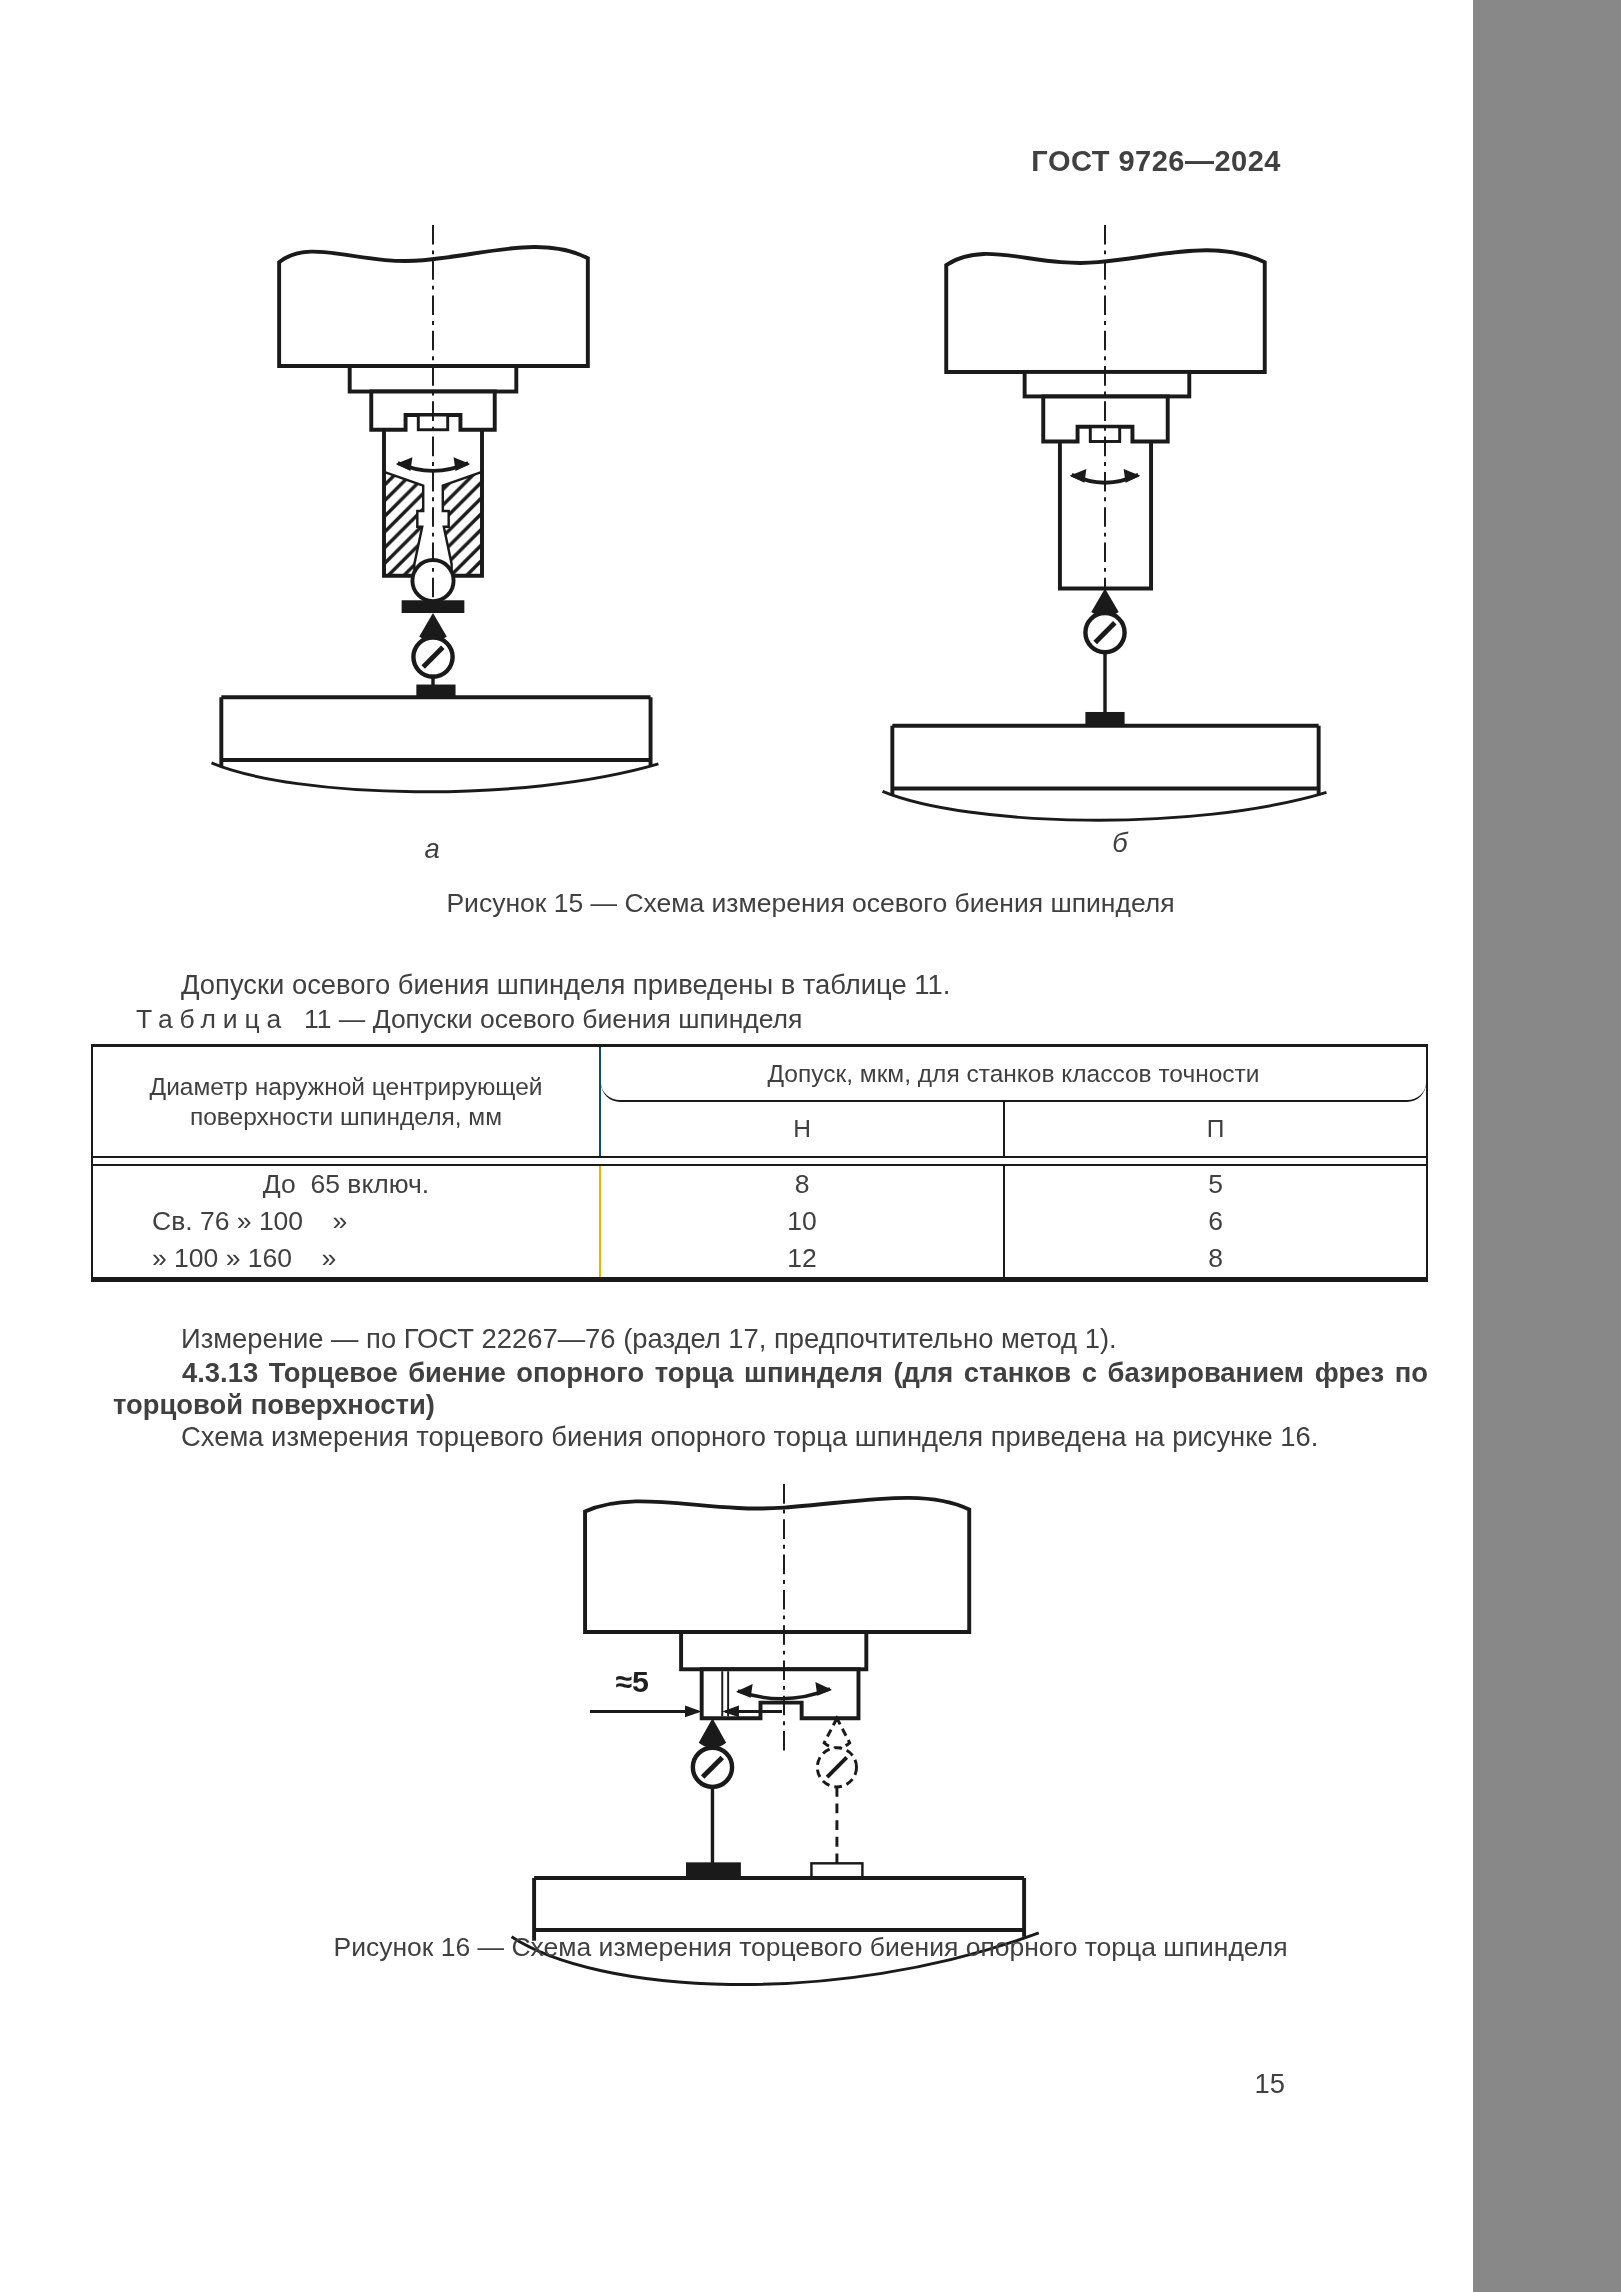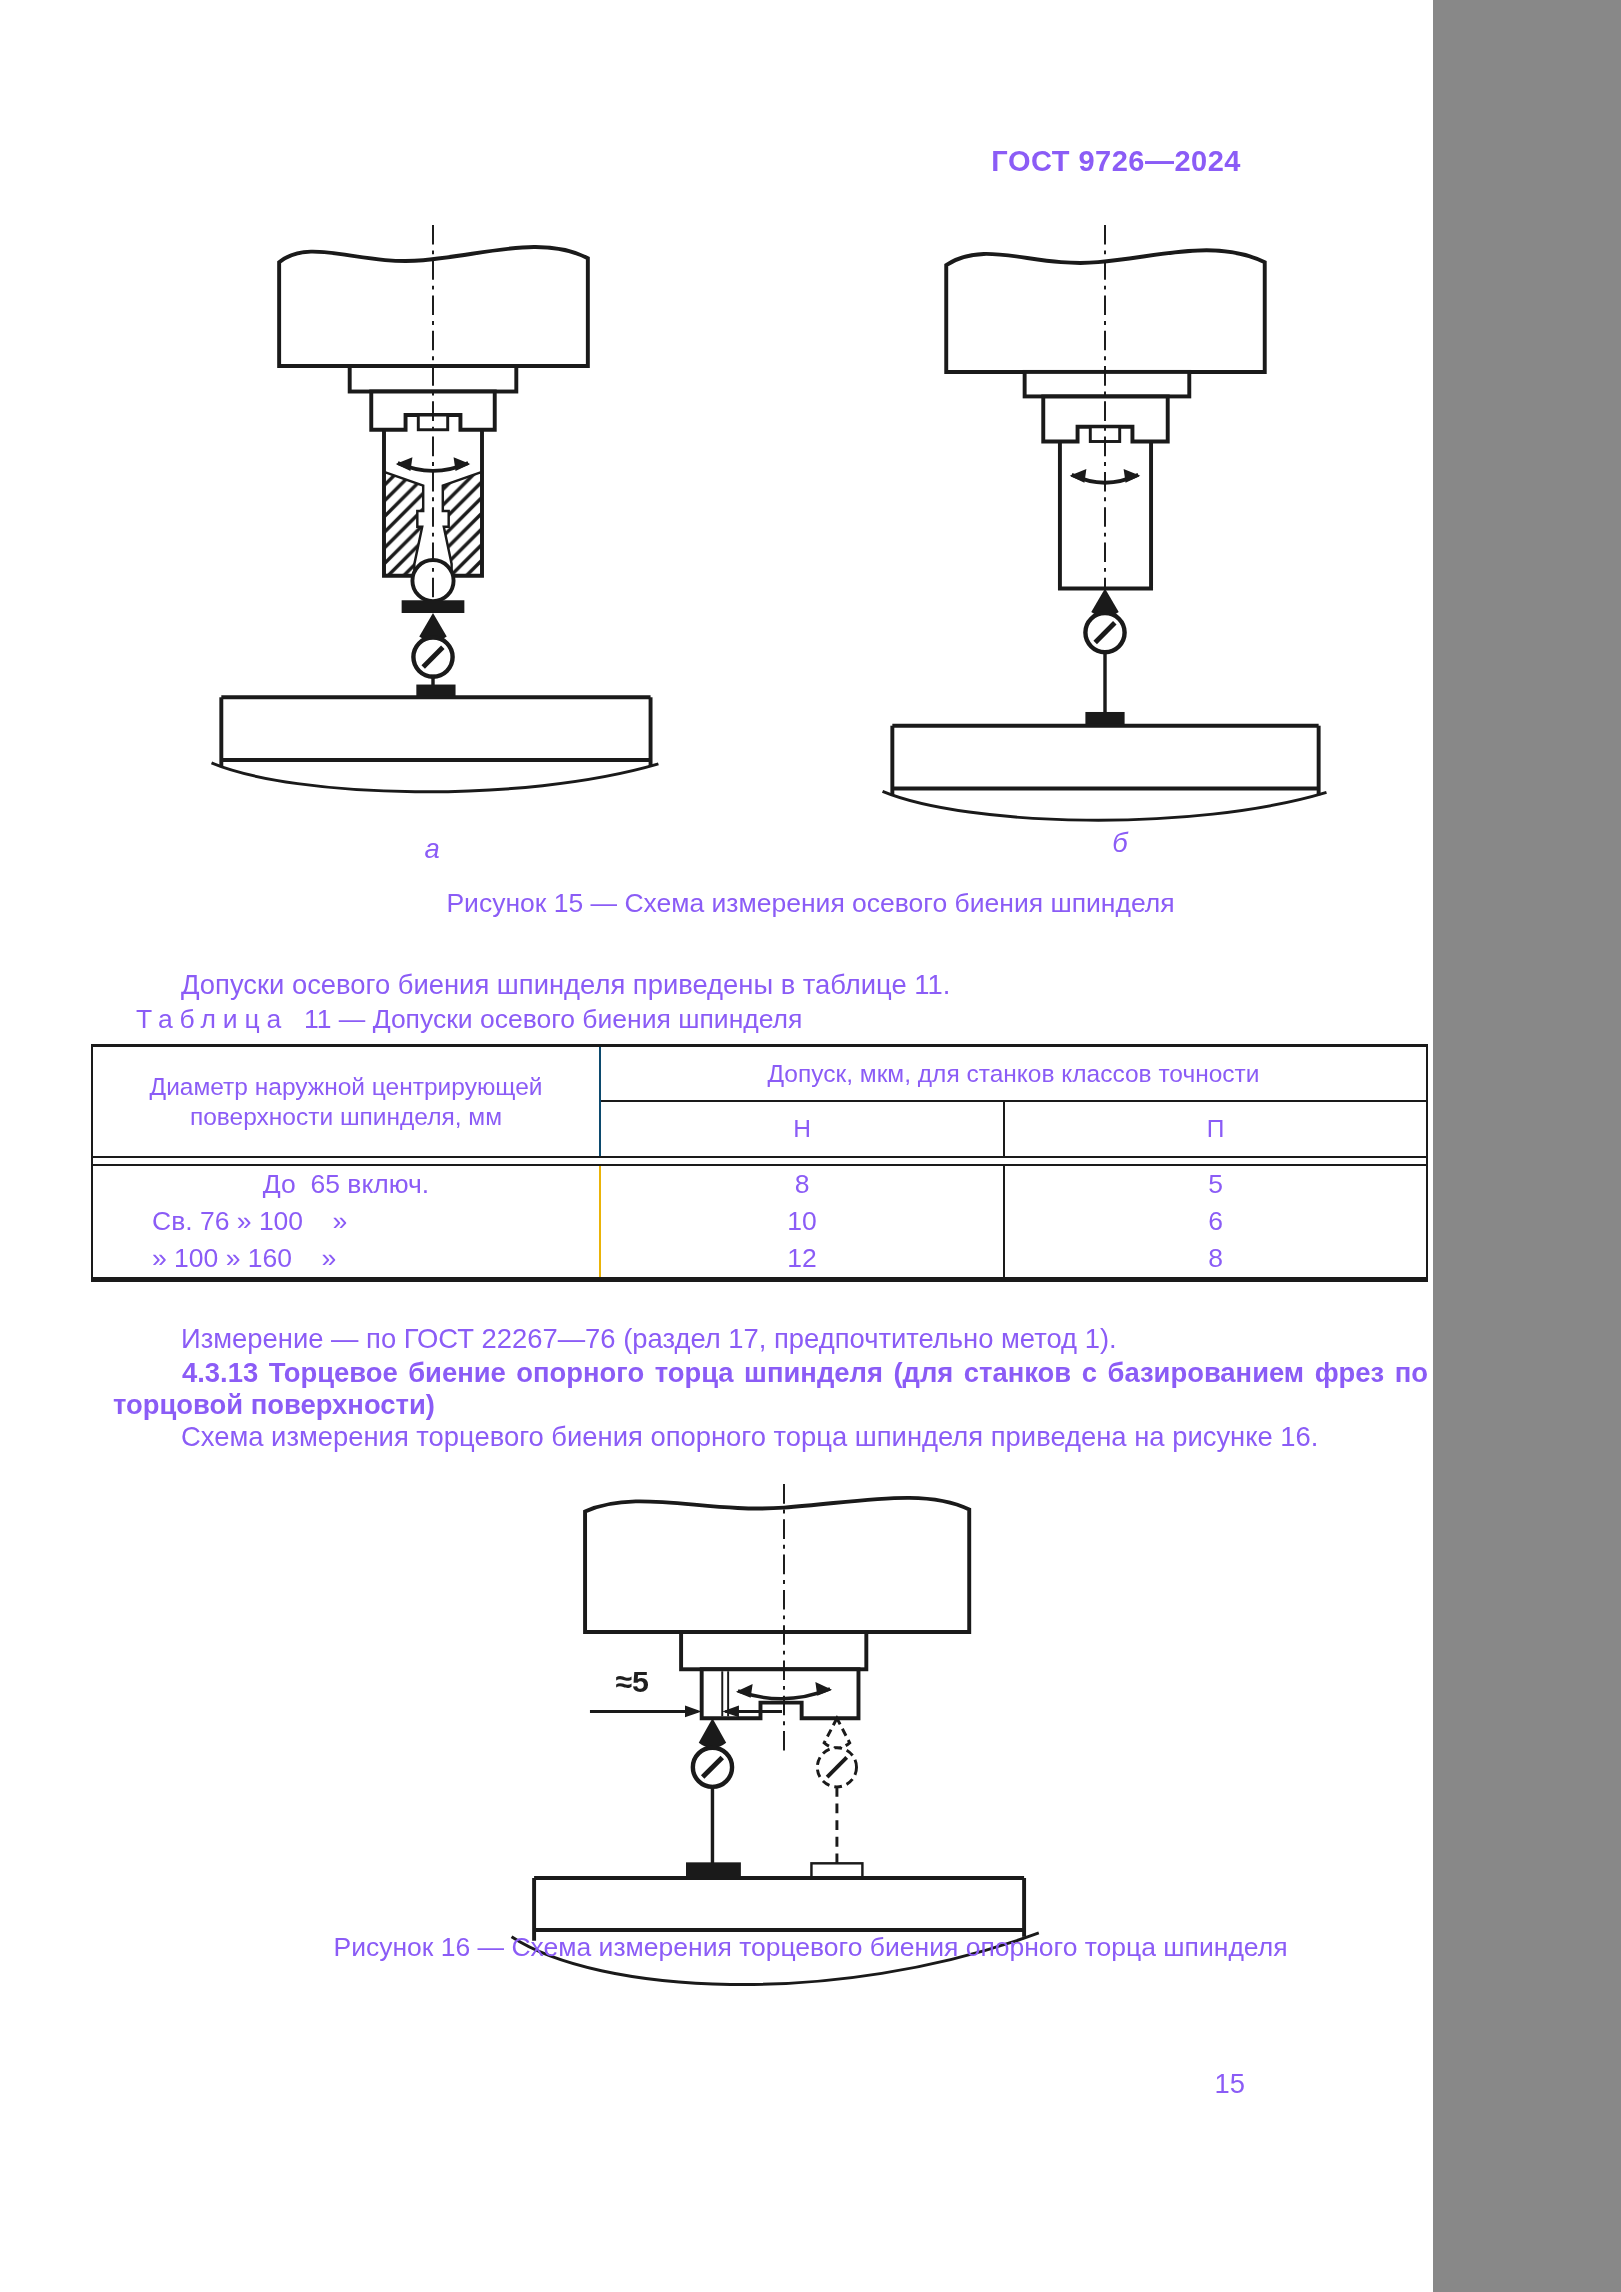--- a/index.html
+++ b/index.html
@@ -1,22 +1,23 @@
 <!DOCTYPE html>
 <html><head>
 <meta charset="utf-8">
 <style>
   html,body{margin:0;padding:0;background:#888;}
   .page{
     position:relative;
     width:1433px;height:2293px;
     background:#ffffff;
     font-family:"Liberation Sans", sans-serif;
-    color:#8b5cf6;
+    color:#404040;
     overflow:hidden;
+    padding-left:40px;
   }
   .abs{position:absolute;}
   .doc-number{
     top:145px;right:192px;
     font-size:29px;font-weight:bold;
     letter-spacing:0.5px;
   }
   .fig-label{
     font-size:27.4px;font-style:italic;
     transform:translateX(-50%);
@@ -56,20 +57,21 @@
     width:508px;border-right:2px solid #0c4a6e;
     display:flex;align-items:center;justify-content:center;
     text-align:center;line-height:30px;
     padding:0 29px;box-sizing:border-box;
   }
   .gc2{flex:1;display:flex;flex-direction:column;}
   .gc2top{
     height:55px;border-bottom:2.9px solid #1a1a1a;
     display:flex;align-items:center;justify-content:center;
     box-sizing:border-box;
+    border-radius:19px;
   }
   .gc2sub{flex:1;display:flex;}
   .gsub{
     display:flex;align-items:center;justify-content:center;
   }
   .gsubN{width:402px;border-right:2px solid #1a1a1a;}
   .gsubP{flex:1;}
   .gsep{height:5.9px;border-top:2px solid #1a1a1a;border-bottom:2px solid #1a1a1a;}
   .gbody{font-size:26.5px;}
   .grow{display:flex;height:37px;}

